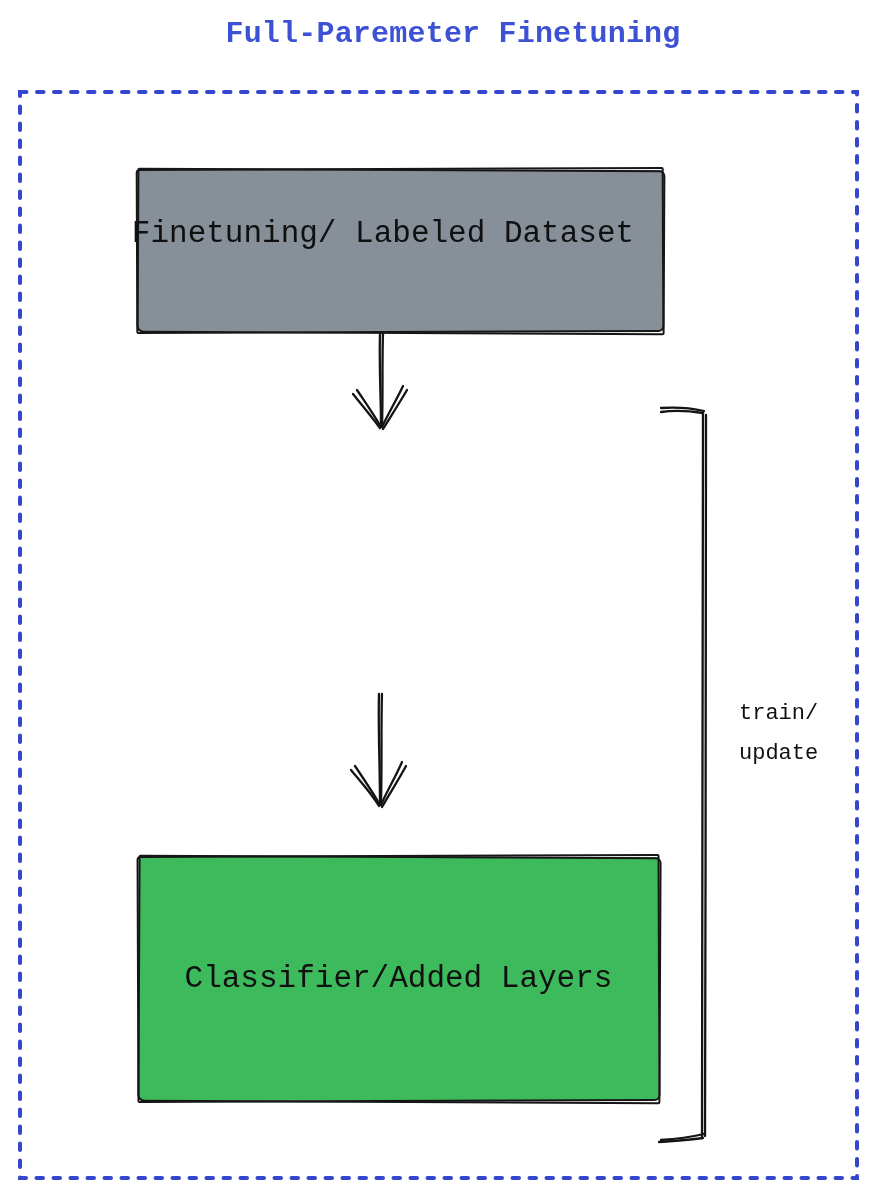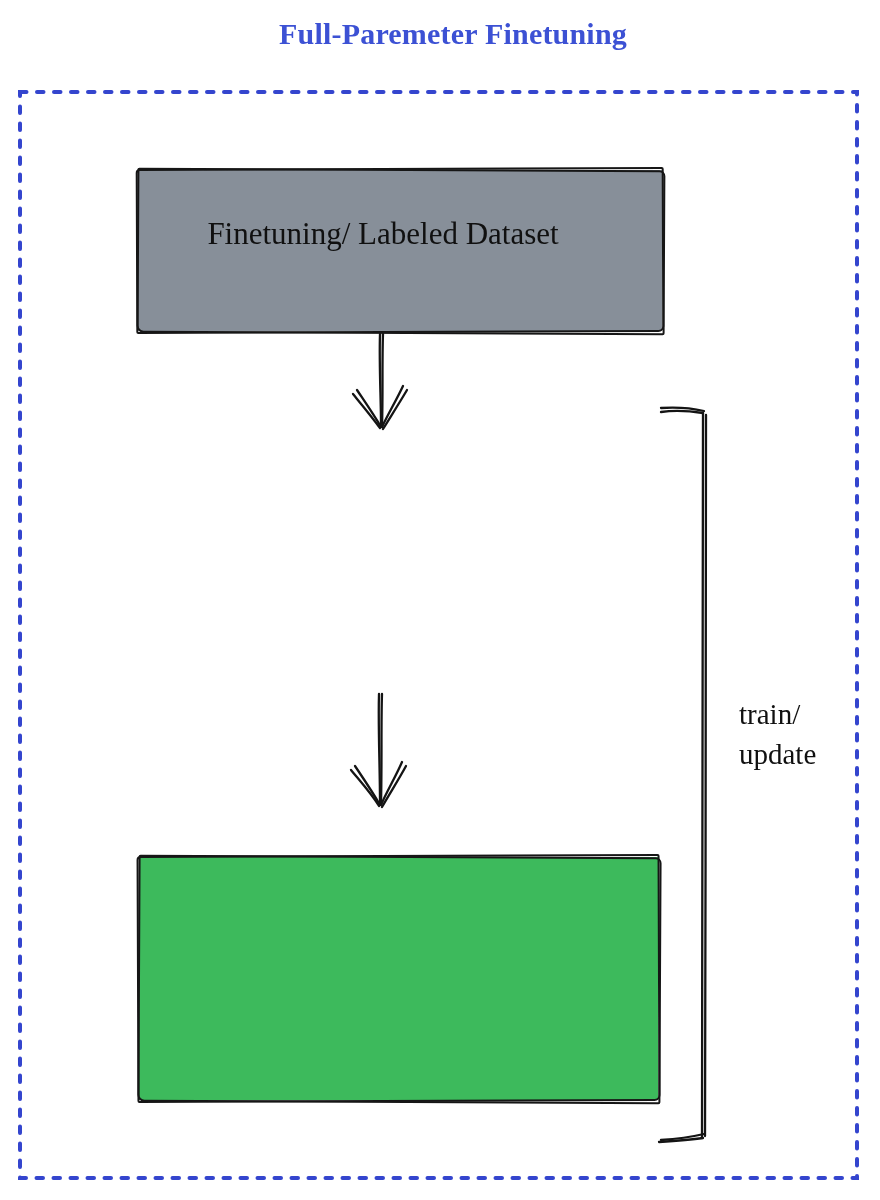--- a/index.html
+++ b/index.html
@@ -1,19 +1,19 @@
 <!DOCTYPE html>
 <html><head>
 <meta charset="utf-8">
 <style>
   html,body { margin:0; padding:0; background:#ffffff; }
   .canvas {
     position:relative; width:880px; height:1200px;
     background:#ffffff; overflow:hidden;
-    font-family:Liberation Serif, serif;
+    font-family:Liberation Mono, monospace;
     color:#141414;
   }
   .title {
     position:absolute; top:14px; left:0; right:0; margin:0;
     padding-left:26px;
     text-align:center;
     font-size:30px; font-weight:700; letter-spacing:0.2px;
     color:#3C51D4; line-height:40px;
   }
   .strokes {
@@ -34,21 +34,21 @@
     font-size:31px; color:#101010; line-height:1.2;
     white-space:nowrap;
   }
   .box-dataset   { left:138px; top:170px; width:524px; height:161px; background:#878F99; }
   .box-dataset .label { transform:translate(-17px,-17px); }
   .box-pretrained{ left:138px; top:452px; width:524px; height:238px; background:#4A6CF0; }
   .box-pretrained .label { transform:translate(0px,3px); }
   .box-classifier{ left:139px; top:857px; width:519px; height:243px; background:#3DBA5C; }
   .bracket-label {
     position:absolute; left:739px; top:694px; z-index:1;
-    font-size:29px; line-height:40px; color:#101010;
+    font-size:22px; line-height:40px; color:#101010;
     white-space:pre-line;
   }
 </style>
 </head>
 <body>
 
 <div class="canvas">
 
   <h1 class="title">Full-Paremeter Finetuning</h1>
 
@@ -87,18 +87,19 @@
   <div class="box box-dataset">
     <i class="s1"></i>
     <i class="s2"></i>
     <span class="label">Finetuning/ Labeled Dataset</span>
   </div>
 
 
   <div class="box box-classifier">
     <i class="s1"></i>
     <i class="s2"></i>
+    <span class="label">Classifier/Added Layers</span>
   </div>
 
   <div class="bracket-label">train/
 update</div>
 
 </div>
 
 </body></html>

